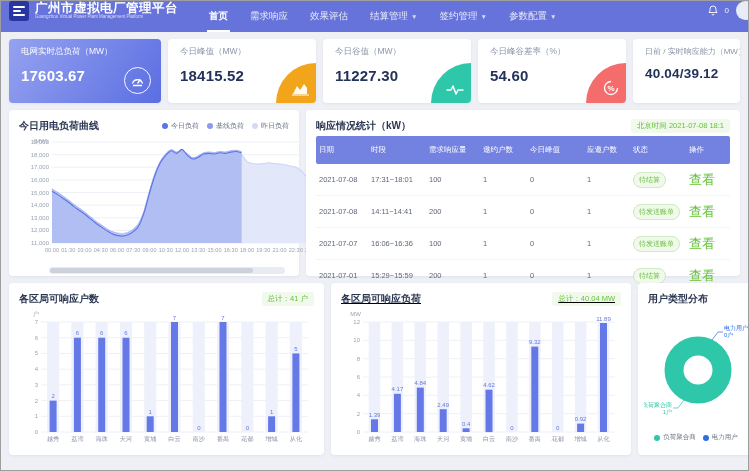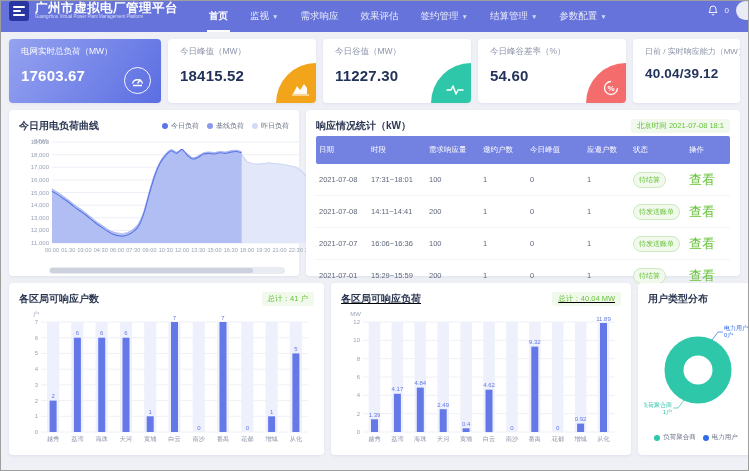--- a/index.html
+++ b/index.html
@@ -81,25 +81,24 @@
           <i></i>
           <i></i>
         </div>
       <div class="brand-text">
         <div class="brand-title">广州市虚拟电厂管理平台</div>
         <div class="brand-sub">Guangzhou Virtual Power Plant Management Platform</div>
       </div>
     </div>
     <nav id="main-nav">
         <div class="nav-item active">首页</div>
-        <div class="nav-item">监视<span class="caret">▼</span></div>
         <div class="nav-item">需求响应</div>
         <div class="nav-item">效果评估</div>
+        <div class="nav-item">结算管理<span class="caret">▼</span></div>
         <div class="nav-item">签约管理<span class="caret">▼</span></div>
-        <div class="nav-item">结算管理<span class="caret">▼</span></div>
         <div class="nav-item">参数配置<span class="caret">▼</span></div>
       </nav>
     <div class="topbar-right">
       <span style="display:flex;">
         <svg width="10" height="11" viewBox="0 0 10 11">
             <path d="M5 1a3 3 0 0 1 3 3v2l1 1.5H1L2 6V4a3 3 0 0 1 3-3z" fill="none" stroke="rgba(255,255,255,.9)" stroke-width="1"></path>
             <path d="M4 9a1 1 0 0 0 2 0" fill="none" stroke="rgba(255,255,255,.9)" stroke-width="1"></path>
           </svg>
       </span>
       <span class="bell-count">0</span>

